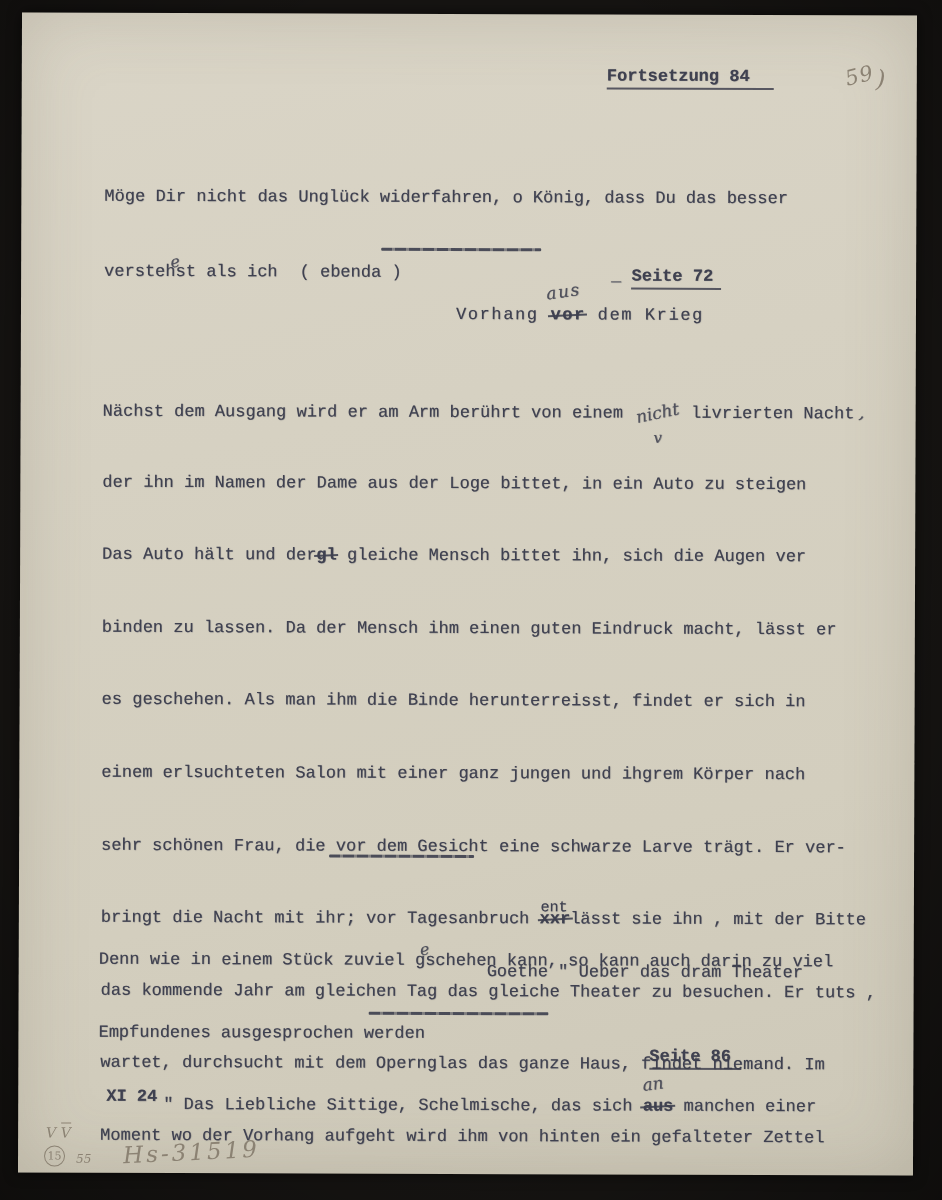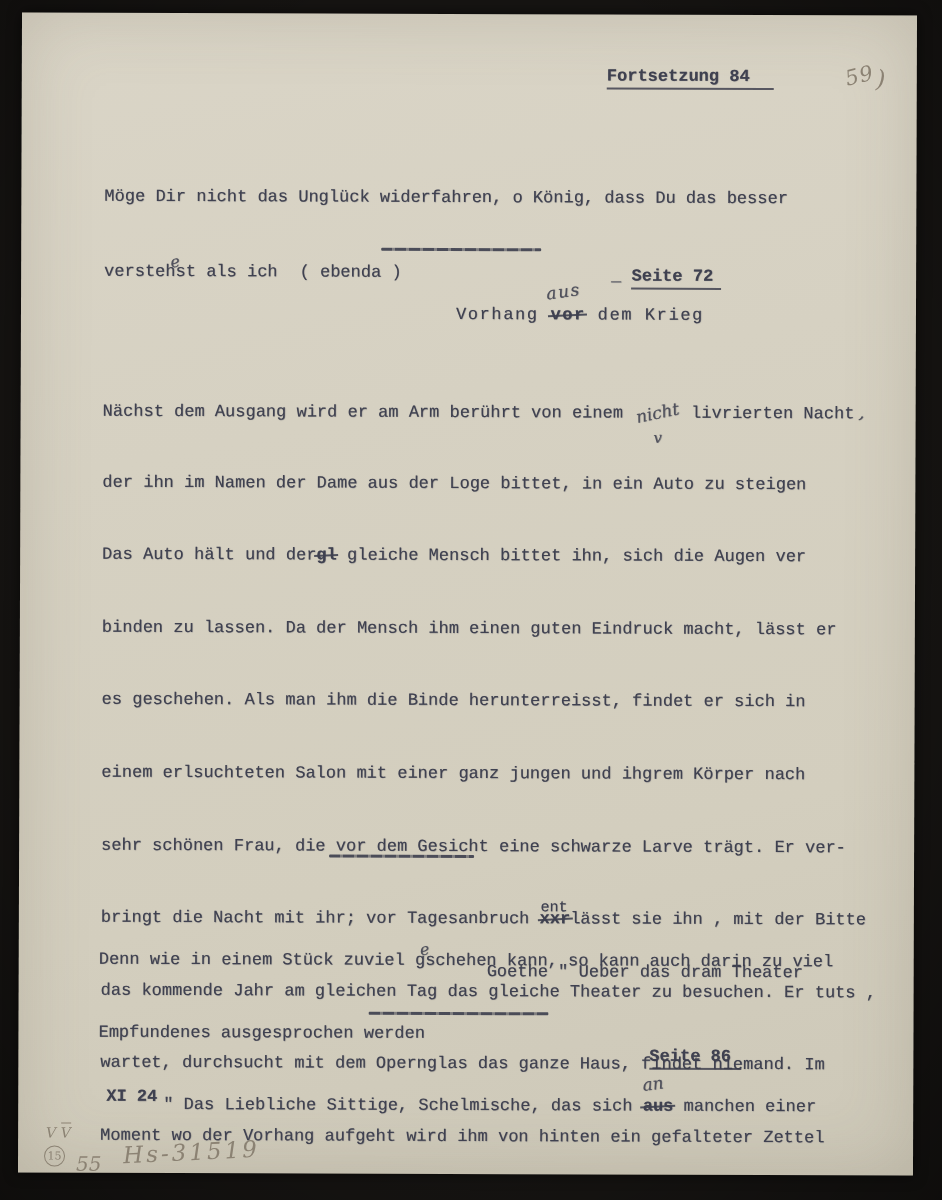--- a/index.html
+++ b/index.html
@@ -97,16 +97,16 @@
   <div class="rule" style="left:350px;top:998px;width:180px;"></div>
 
   <div class="abs tw bold" style="left:631px;top:1032px;"><span class="ul" style="padding-right:10px;">Seite 86</span></div>
 
   <div class="abs tw bold" style="left:88px;top:1074px;">XI 24</div>
 
   <div class="abs tw" style="left:145px;top:1082px;"><span>" Das Liebliche Sittige, Schelmische, das sich </span><span class="anno"><span class="hw ins-above" style="left:0;top:-23px;">an</span><s class="st">aus</s></span><span> manchen einer</span></div>
 
   <div class="abs pencil" style="left:28px;top:1112px;font-size:14px;"><span>V</span> <span class="ovl">V</span></div>
   <div class="abs pencil" style="left:26px;top:1132px;"><span class="circ">15</span></div>
-  <div class="abs pencil" style="left:58px;top:1139px;font-size:20px;">55</div>
+  <div class="abs pencil" style="left:58px;top:1139px;font-size:12px;">55</div>
   <div class="abs pencil sig" style="left:105px;top:1126px;">Hs-31519</div>
 
 </div>
 
 </body></html>

